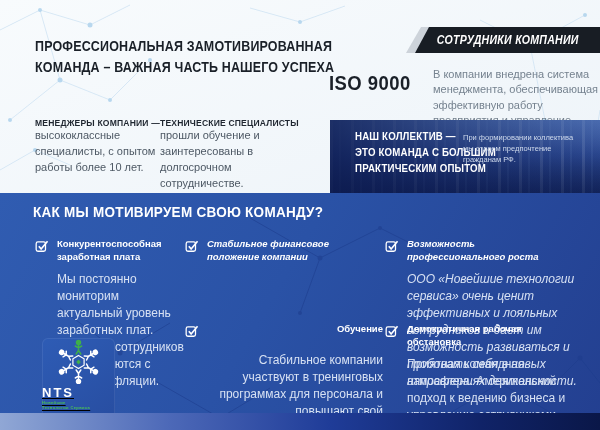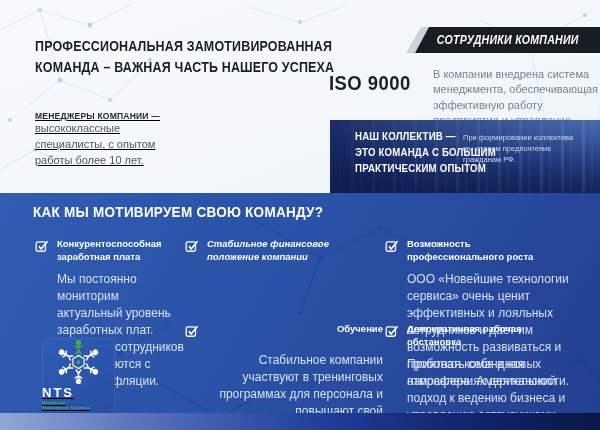--- a/index.html
+++ b/index.html
@@ -12,21 +12,21 @@
   .hero-title { position:absolute; left:35px; top:36px; font-size:14.5px; font-weight:bold; color:#1a2028;
     line-height:1.48; letter-spacing:.2px; white-space:pre-line; transform:scaleX(.86); transform-origin:left top; }
   .badge-back { position:absolute; right:0; top:27px; width:194px; height:26px; background:#cdd3da;
     clip-path:polygon(15px 0,100% 0,100% 100%,0 100%); }
   .badge { position:absolute; right:0; top:27px; width:185px; height:26px; background:#181d24;
     clip-path:polygon(14px 0,100% 0,100% 100%,0 100%); display:flex; align-items:center; justify-content:center;font-style:italic; }
   .badge span { color:#fff; font-size:12px; font-weight:bold; letter-spacing:.3px; transform:scaleX(.88); white-space:nowrap; }
   .iso-label { position:absolute; left:329px; top:71px; font-size:21px; font-weight:bold; color:#1a2028;
     letter-spacing:.5px; transform:scaleX(.88); transform-origin:left top; white-space:nowrap; }
   .iso-text { position:absolute; left:433px; top:67px; width:168px; font-size:11px; line-height:1.4; color:#75828f; }
-  .tcol { position:absolute; top:110px;text-decoration:underline; }
+  .tcol { position:absolute; top:117px; }
   .tcol .t { font-size:9.5px; font-weight:bold; color:#1f2630; letter-spacing:.2px; transform:scaleX(.9); transform-origin:left top; white-space:nowrap; }
   .tcol .b { margin-top:0; font-size:11px; line-height:1.45; color:#4d5864; }
   .col1 { left:35px; width:122px; }
   .col2 { left:160px; width:144px; }
 
   
   .banner { position:absolute; left:330px; top:120px; width:270px; height:74px; overflow:hidden;
     background:
       linear-gradient(180deg, rgba(96,134,200,.5) 0%, rgba(28,48,110,.15) 45%, rgba(10,24,70,.55) 100%),
       repeating-linear-gradient(90deg, rgba(200,218,245,.22) 0 3px, rgba(30,60,130,0) 3px 9px, rgba(130,168,225,.16) 9px 11px, rgba(20,45,110,0) 11px 21px),
@@ -95,20 +95,24 @@
     <span>СОТРУДНИКИ КОМПАНИИ</span>
   </div>
 
   <div class="iso-label">ISO 9000</div>
   <div class="iso-text">В компании внедрена система менеджмента, обеспечивающая эффективную работу предприятия и управление качеством оказываемых услуг.</div>
 
   <div class="tcol col1">
     <div class="t">МЕНЕДЖЕРЫ КОМПАНИИ —</div>
     <div class="b">высококлассные специалисты, с опытом работы более 10 лет.</div>
   </div>
+  <div class="tcol col2">
+    <div class="t">ТЕХНИЧЕСКИЕ СПЕЦИАЛИСТЫ</div>
+    <div class="b">прошли обучение и заинтересованы в долгосрочном сотрудничестве.</div>
+  </div>
 
   <div class="banner">
     <div class="shade"></div>
     <div class="banner-title">НАШ КОЛЛЕКТИВ —
 ЭТО КОМАНДА С БОЛЬШИМ
 ПРАКТИЧЕСКИМ ОПЫТОМ</div>
     <div class="banner-text">При формировании коллектива мы отдаем предпочтение гражданам РФ.</div>
   </div>
 
   <div class="blue">
@@ -146,21 +150,21 @@
 
     <div class="item" style="left:185px; top:45px; width:192px;font-style:italic;">
       <svg class="ico" viewBox="0 0 24 24">
         <rect x="2" y="5" width="16" height="16" rx="3" fill="none" stroke="#fff" stroke-width="2.2"></rect>
         <path d="M6.5,12.5 L10.5,17 L21.5,4" fill="none" stroke="#fff" stroke-width="2.8"></path>
       </svg>
       <div class="tt">Стабильное финансовое
 положение компании</div>
     </div>
 
-    <div class="item" style="left:385px; top:45px; width:212px;">
+    <div class="item" style="left:385px; top:45px; width:212px;font-style:italic;">
       <svg class="ico" viewBox="0 0 24 24">
         <rect x="2" y="5" width="16" height="16" rx="3" fill="none" stroke="#fff" stroke-width="2.2"></rect>
         <path d="M6.5,12.5 L10.5,17 L21.5,4" fill="none" stroke="#fff" stroke-width="2.8"></path>
       </svg>
       <div class="tt">Возможность
 профессионального роста</div>
       <div class="tx">ООО «Новейшие технологии сервиса» очень ценит эффективных и лояльных сотрудников и дает им возможность развиваться и пробовать себя в новых направлениях деятельности.</div>
     </div>
 
     <div class="item" style="left:185px; top:130px; width:198px;text-align:right;">

